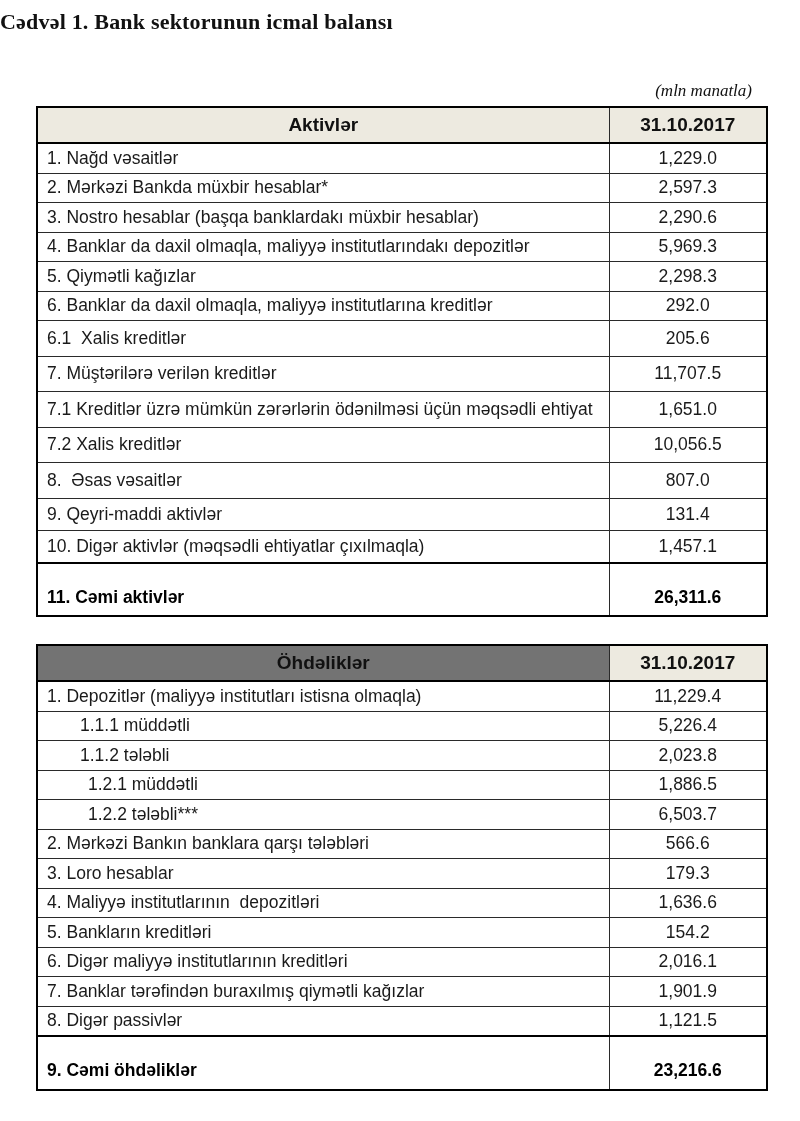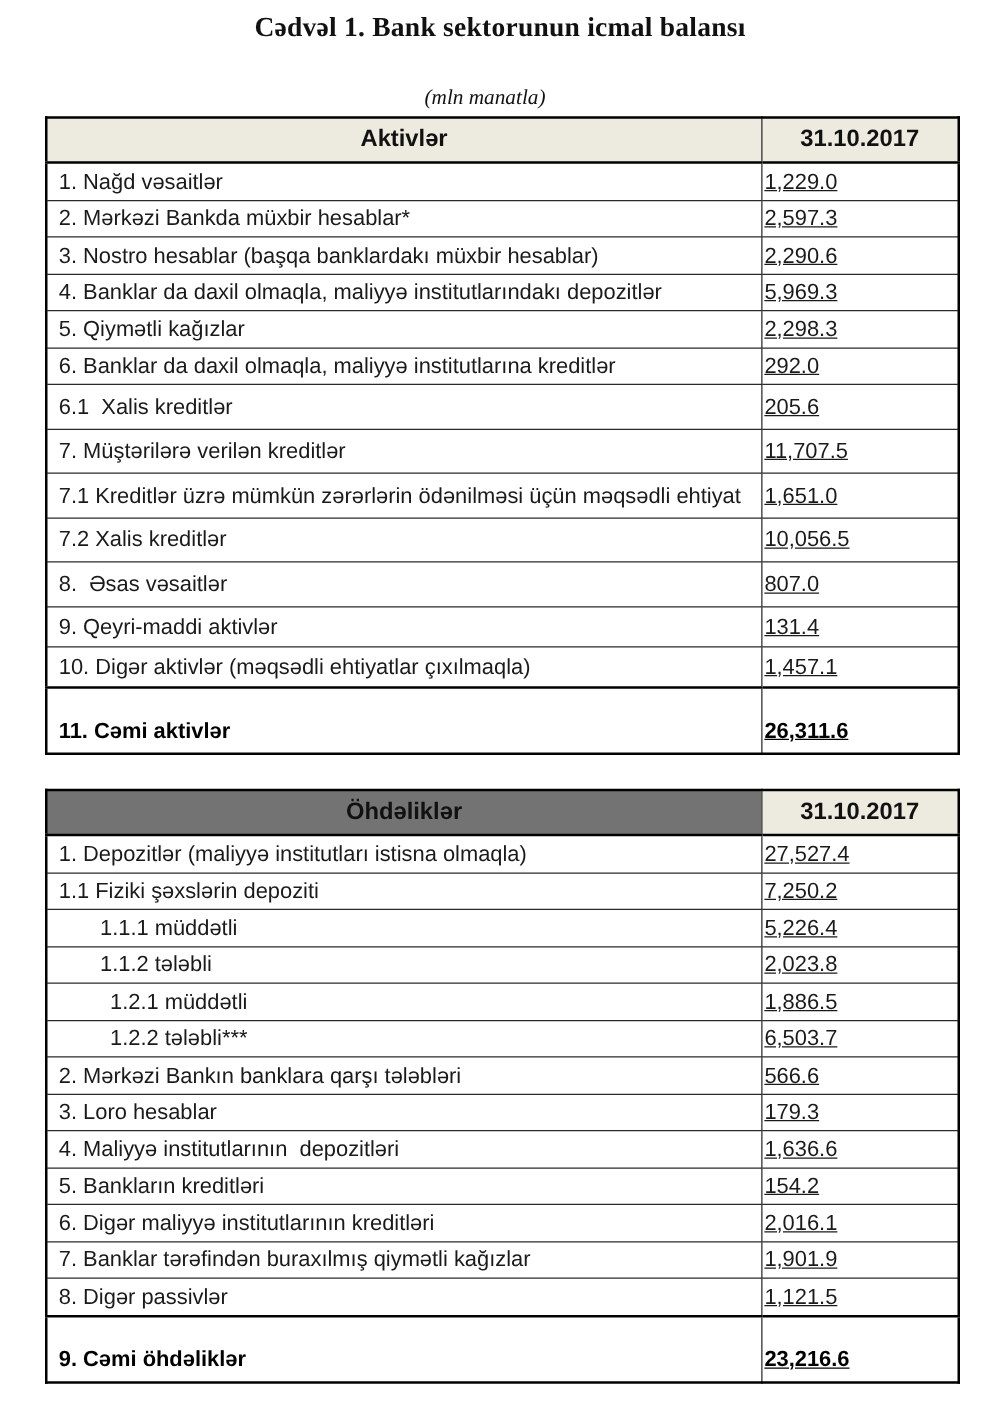--- a/index.html
+++ b/index.html
@@ -10,30 +10,29 @@
     background: #ffffff;
     overflow: hidden;
   }
   body {
     font-family: "Liberation Sans", "DejaVu Sans", sans-serif;
     color: #1a1a1a;
   }
   .title {
     margin: 0;
     padding-top: 9px;
-    text-align: center;
     font-family: "Liberation Serif", "DejaVu Serif", serif;
     font-weight: bold;
     font-size: 22px;
     letter-spacing: 0.2px;
     color: #111;
   }
   .unit-note {
-    margin: 33px 48px 5px 0;
-    text-align: center;
+    margin: 46px 48px 5px 0;
+    text-align: right;
     font-family: "Liberation Serif", "DejaVu Serif", serif;
     font-style: italic;
     font-size: 17px;
     color: #111;
     padding-left: 24px;
   }
   table.balance-table {
     border-collapse: collapse;
     table-layout: fixed;
     width: 730px;
@@ -54,24 +53,23 @@
     border-bottom: 2.2px solid #000;
     color: #111;
   }
   .cell {
     font-size: 17.5px;
     line-height: 21px;
     padding: 3.5px 4px 4px 9px;
     white-space: pre-wrap;
   }
   td.value {
-    text-align: left;
+    text-align: center;
     padding-left: 2px;
     padding-right: 2px;
-    text-decoration: underline;
   }
   td.ind1 { padding-left: 42px; margin-top: 33px; }
   td.ind2 { padding-left: 50px; }
   
   .t1 tbody tr:nth-child(n+7):nth-child(-n+11) .cell { padding-top: 6.5px; padding-bottom: 7px; }
   .t1 tbody tr:nth-child(12) .cell,
   .t1 tbody tr:nth-child(13) .cell { padding-top: 5px; padding-bottom: 5px; }
   tr.total .cell {
     font-weight: bold;
     padding-top: 23px;
@@ -167,25 +165,21 @@
       </colgroup>
     <thead>
       <tr>
         <th class="hdr" style="background-color: #737373;">Öhdəliklər</th>
         <th class="hdr" style="background-color: rgb(237, 234, 224);">31.10.2017</th>
       </tr>
     </thead>
     <tbody id="liab-body">
         <tr>
           <td class="cell label ind0">1. Depozitlər (maliyyə institutları istisna olmaqla)</td>
-          <td class="cell value">27,527.4</td>
-        </tr>
-        <tr>
-          <td class="cell label ind0">1.1 Fiziki şəxslərin depoziti</td>
-          <td class="cell value">7,250.2</td>
+          <td class="cell value">11,229.4</td>
         </tr>
         <tr>
           <td class="cell label ind1">1.1.1 müddətli</td>
           <td class="cell value">5,226.4</td>
         </tr>
         <tr>
           <td class="cell label ind1">1.1.2 tələbli</td>
           <td class="cell value">2,023.8</td>
         </tr>
         <tr>

